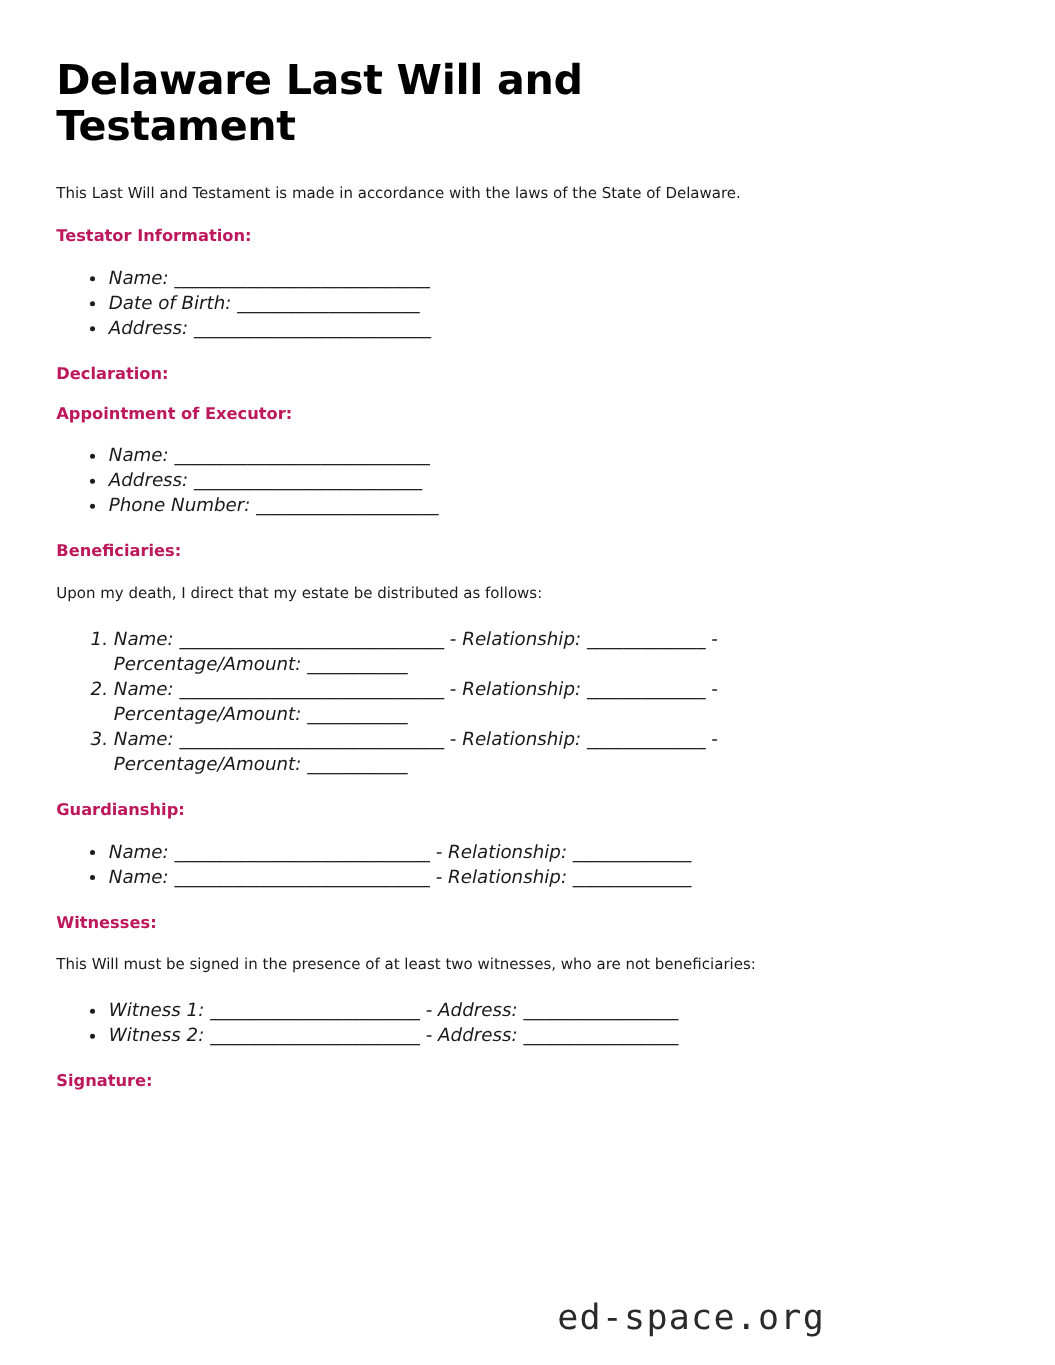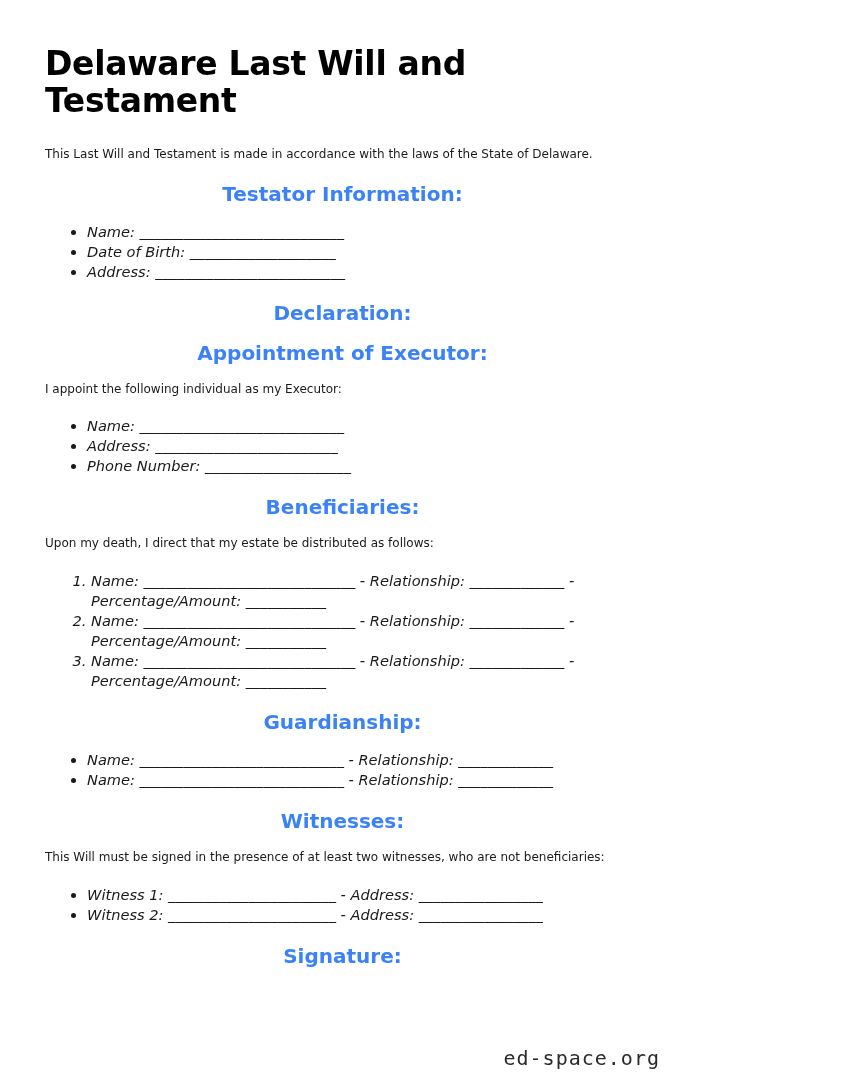--- a/index.html
+++ b/index.html
@@ -34,26 +34,25 @@
     color: #000000;
   }
   p.para {
     font-size: 12px;
     line-height: 1.40;
     margin: 0 0 19px 0;
     max-width: 748px;
     color: #1a1a1a;
   }
   h2.section {
-    font-size: 20px;
+    font-size: 13px;
     font-weight: bold;
     margin: 0 0 16px 0;
     line-height: 1.2;
-    color: #3b82f6;
-    text-align: center;
+    color: #be185d;
   }
   ul.blanks, ol.blanks {
     margin: 0 0 19px 0;
     padding-left: 42px;
     font-size: 14.6px;
     line-height: 1.37;
     color: #1a1a1a;
   }
   ul.blanks { list-style-type: disc; }
   ol.blanks { list-style-type: decimal; padding-left: 46px; }
@@ -61,21 +60,21 @@
     margin: 0;
     padding: 0;
     font-style: italic;
   }
   ol.blanks li { max-width: 640px; }
   .watermark {
     position: absolute;
     right: 32px;
     bottom: 22px;
     font-family: "DejaVu Sans Mono", monospace;
-    font-size: 20px;
+    font-size: 28px;
     letter-spacing: 1px;
     color: #2a2a2a;
     white-space: nowrap;
   }
 </style>
 </head>
 <body>
 
 <div class="page">
 
@@ -86,21 +85,20 @@
   <h2 class="section">Testator Information:</h2>
   <ul class="blanks">
     <li>Name: ____________________________</li>
     <li>Date of Birth: ____________________</li>
     <li>Address: __________________________</li>
   </ul>
 
   <h2 class="section">Declaration:</h2>
 
   <h2 class="section">Appointment of Executor:</h2>
-  <p class="para">I appoint the following individual as my Executor:</p>
   <ul class="blanks">
     <li>Name: ____________________________</li>
     <li>Address: _________________________</li>
     <li>Phone Number: ____________________</li>
   </ul>
 
   <h2 class="section">Beneficiaries:</h2>
   <p class="para">Upon my death, I direct that my estate be distributed as follows:</p>
   <ol class="blanks">
     <li>Name: _____________________________ - Relationship: _____________ - Percentage/Amount: ___________</li>

